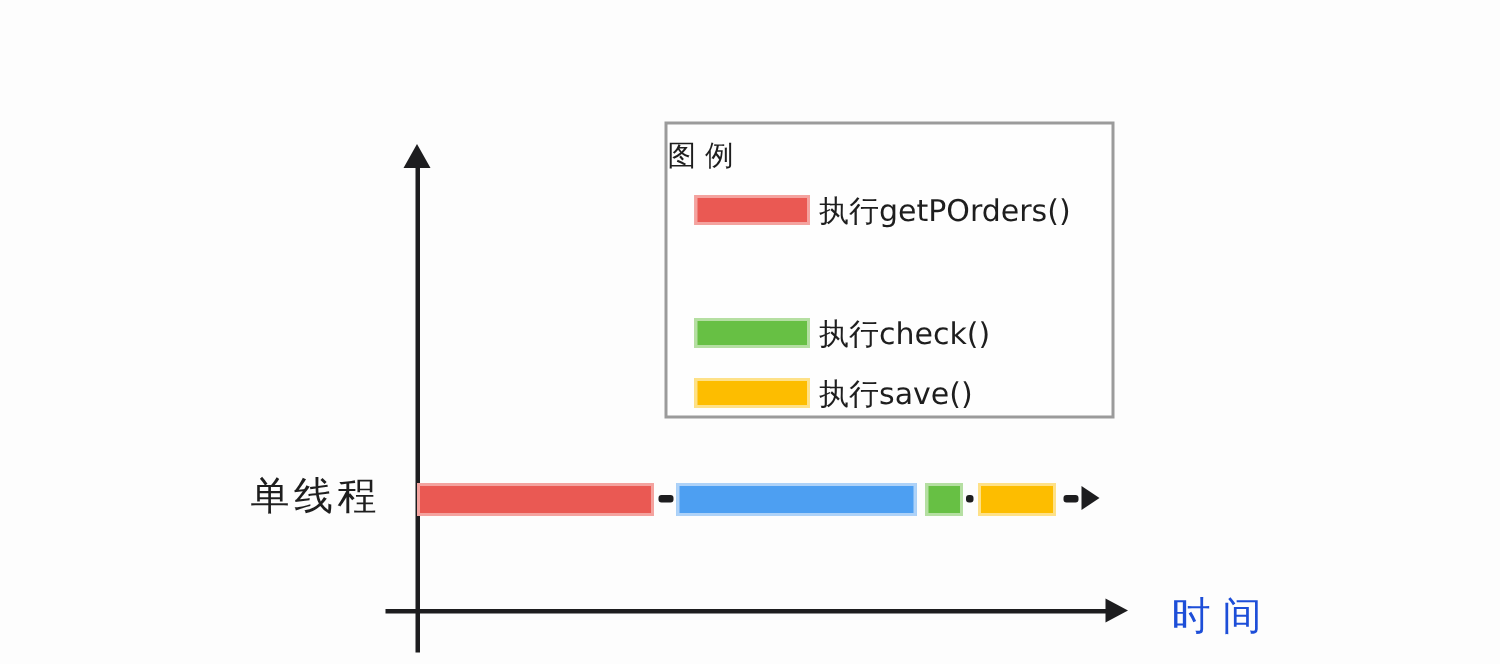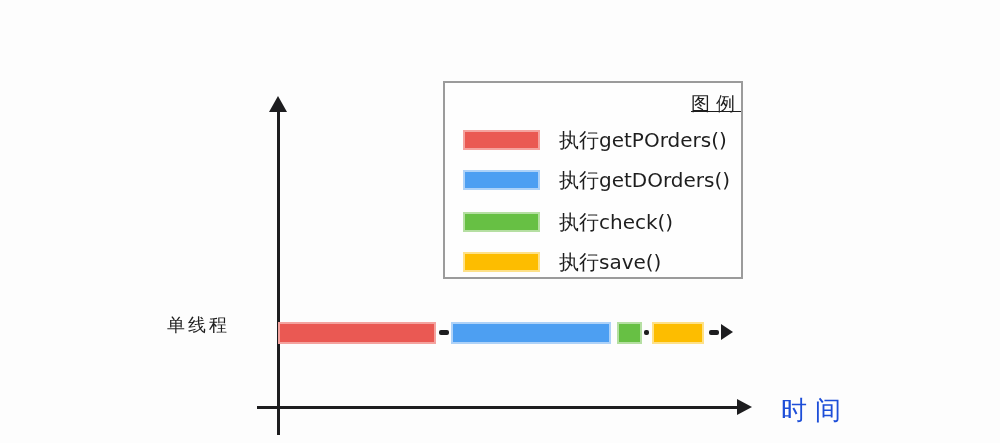--- a/index.html
+++ b/index.html
@@ -44,21 +44,21 @@
     width: 0; height: 0;
     border-top: 8px solid transparent;
     border-bottom: 8px solid transparent;
     border-left: 15px solid #1d1d1f;
   }
 
   
   .row-label {
     position: absolute;
     left: 167px; top: 313px;
-    font-size: 18px;
+    font-size: 26px;
     letter-spacing: 3px;
     color: #1e1e1e;
     white-space: nowrap;
   }
   .time-label {
     position: absolute;
     left: 781px; top: 393px;
     font-size: 26px;
     letter-spacing: 8px;
     color: #1d4ed8;
@@ -103,46 +103,45 @@
     position: absolute;
     left: 443px; top: 81px;
     width: 300px; height: 198px;
     box-sizing: border-box;
     border: 2px solid #9b9b9b;
     background: #fefefe;
   }
   .legend-title {
     position: absolute;
     left: 0; right: 0; top: 8px;
-    text-align: right;
+    text-align: left;
     font-size: 19px;
     letter-spacing: 6px;
     color: #1e1e1e;
-    text-decoration: underline;
   }
   .legend-row {
     position: absolute;
     left: 18px;
     height: 20px;
     display: flex;
     align-items: center;
   }
   .legend-row-0 { top: 47px; }
   .legend-row-1 { top: 87px; }
   .legend-row-2 { top: 129px; }
   .legend-row-3 { top: 169px; }
   .legend-swatch {
     display: inline-block;
     width: 77px; height: 20px;
     box-sizing: border-box;
     border: 2px solid transparent;
     flex: 0 0 auto;
   }
   .legend-label {
-    margin-left: 19px;
+    margin-left: 6px;
     font-size: 20px;
     color: #1e1e1e;
     white-space: nowrap;
   }
 </style>
 </head>
 <body>
 
 <div class="canvas">
 
@@ -164,24 +163,20 @@
   <div class="flow-arrowhead"></div>
 
   <div class="legend">
     <div class="legend-title">图例</div>
 
     <div class="legend-row legend-row-0">
       <span class="legend-swatch" style="background-color: rgb(234, 89, 83); border-color: rgb(244, 163, 159);"></span>
       <span class="legend-label">执行getPOrders()</span>
     </div>
 
-    <div class="legend-row legend-row-1">
-      <span class="legend-swatch" style="background-color: rgb(77, 159, 242); border-color: rgb(174, 210, 248);"></span>
-      <span class="legend-label">执行getDOrders()</span>
-    </div>
 
     <div class="legend-row legend-row-3">
       <span class="legend-swatch" style="background-color: rgb(253, 189, 0); border-color: rgb(254, 225, 136);"></span>
       <span class="legend-label">执行save()</span>
     </div>
 
     <div class="legend-row legend-row-2">
       <span class="legend-swatch" style="background-color: rgb(103, 192, 68); border-color: rgb(181, 223, 162);"></span>
       <span class="legend-label">执行check()</span>
     </div>

